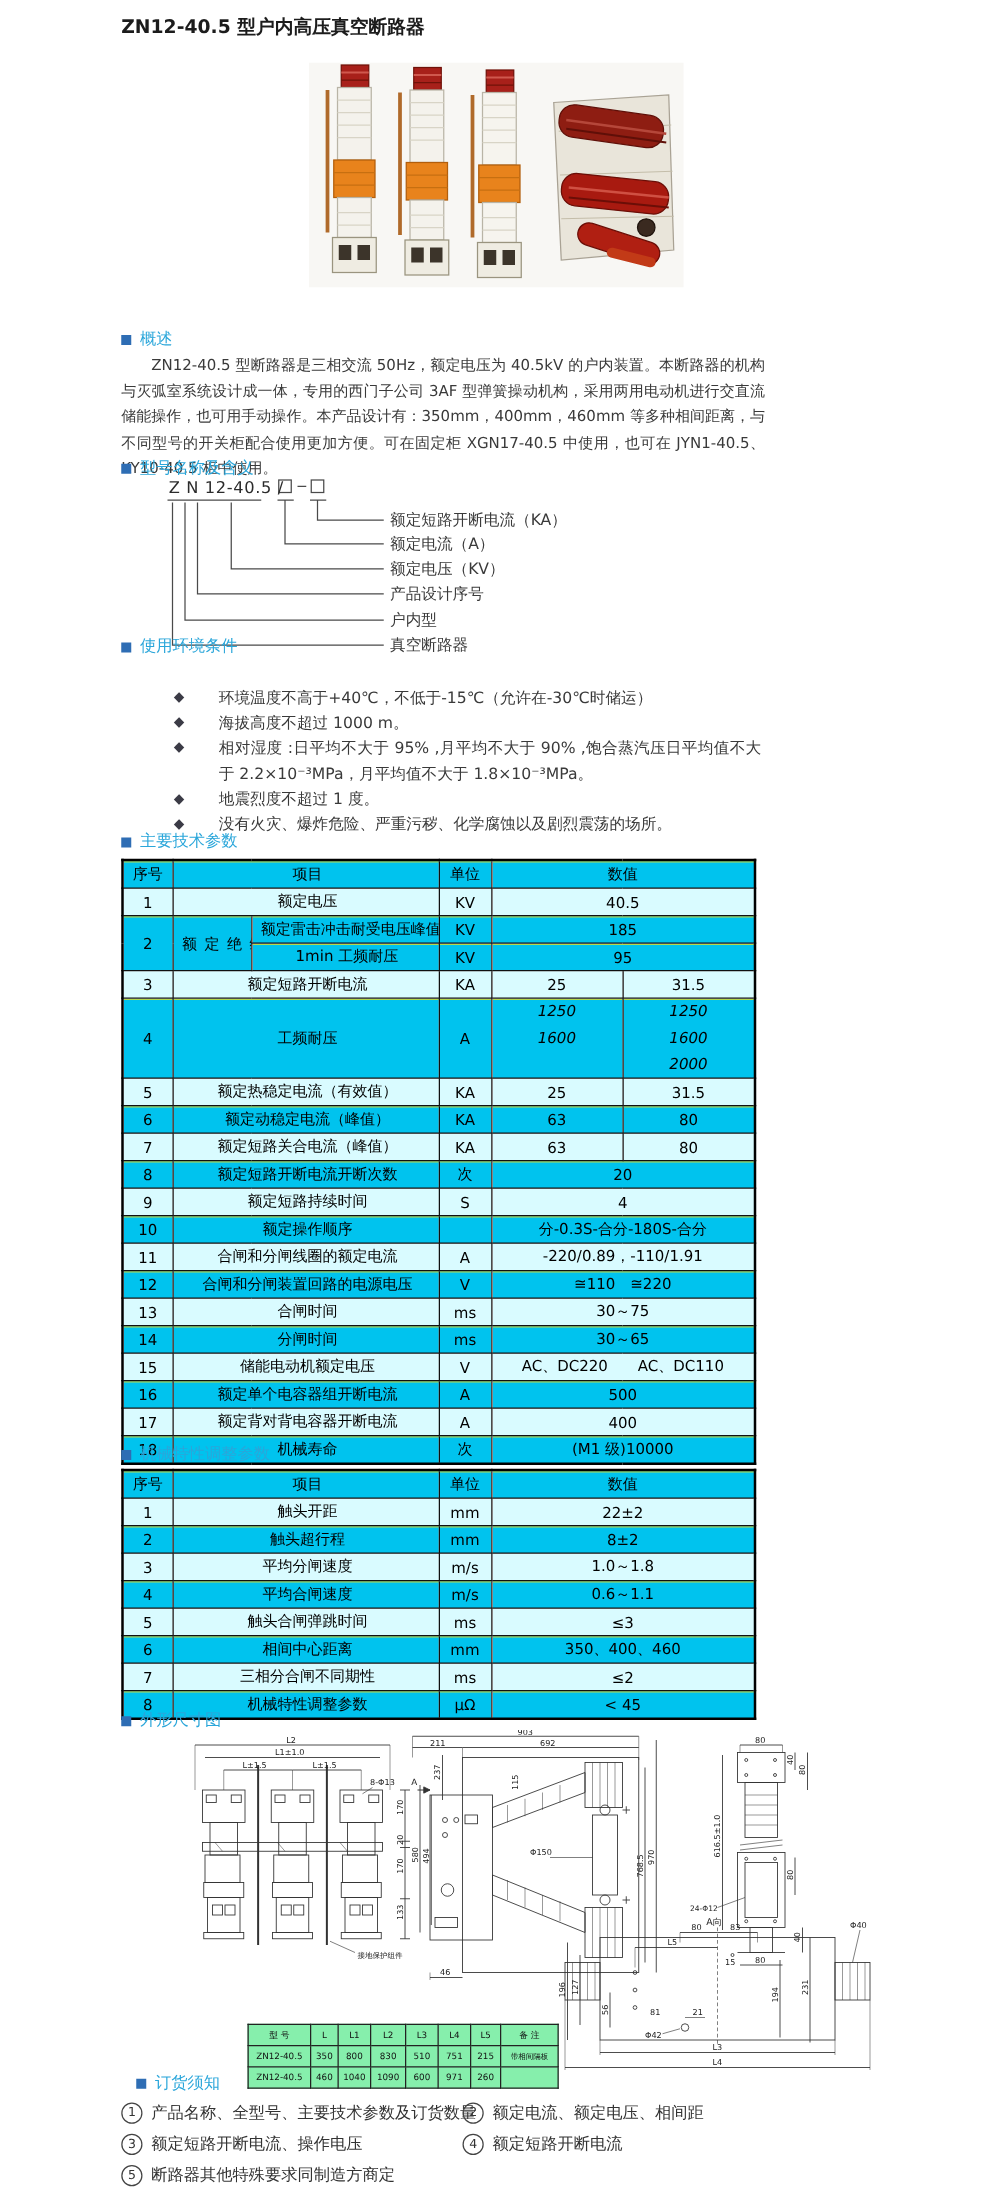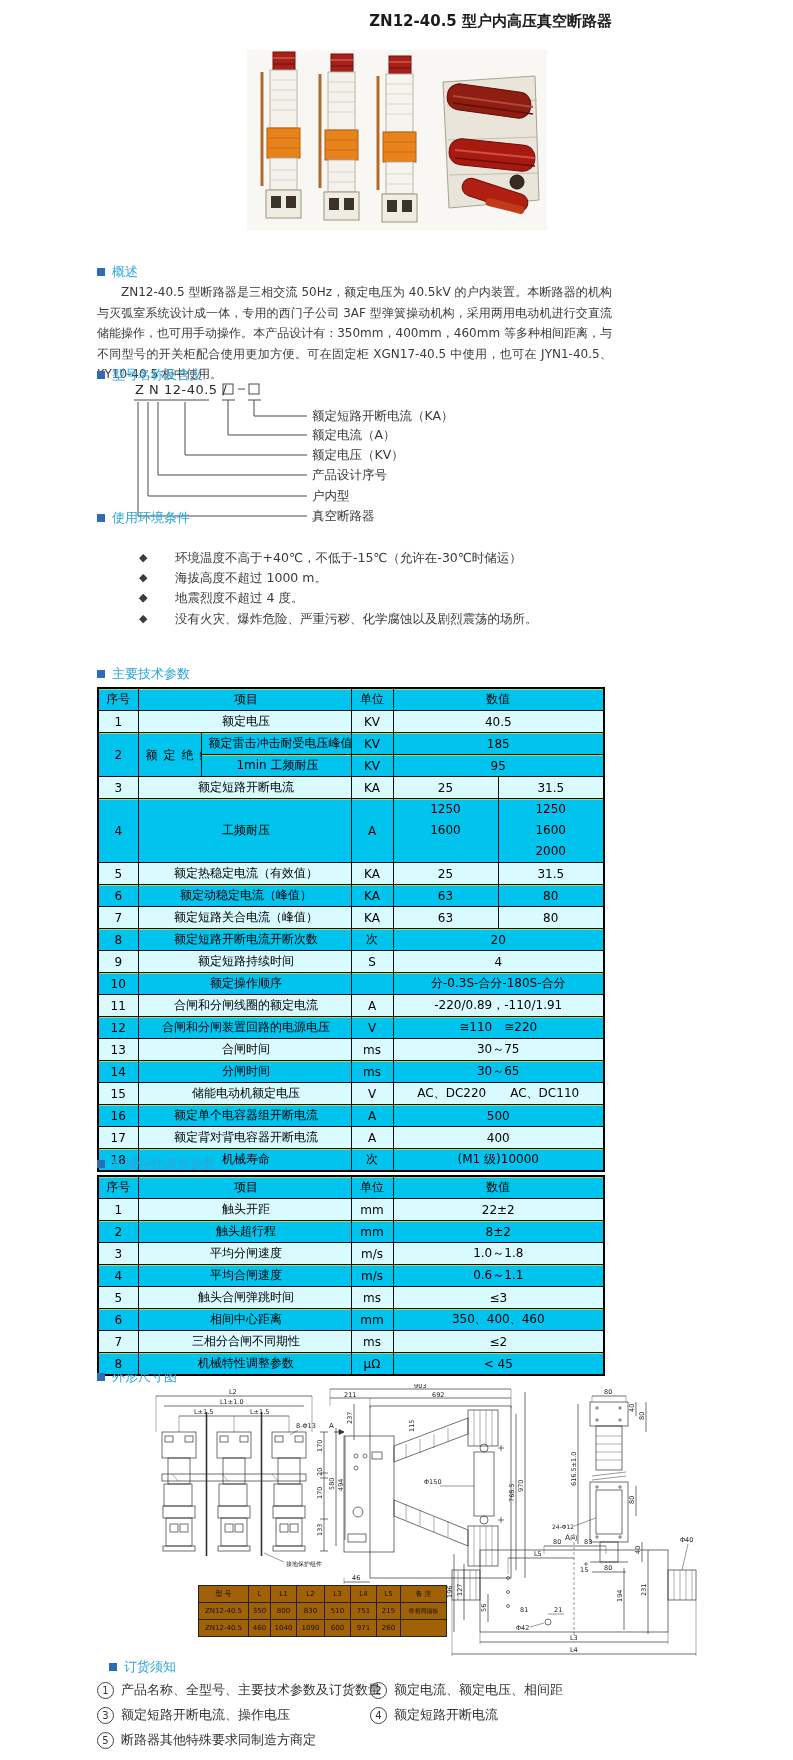--- a/index.html
+++ b/index.html
@@ -1,37 +1,37 @@
 <!DOCTYPE html>
 <html><head>
 <meta charset="utf-8">
 <style>
   html,body{margin:0;padding:0;background:#fff;}
   .page{position:relative;width:793px;height:1760px;background:#fff;overflow:hidden;
         font-family:"DejaVu Sans",sans-serif;color:#363636;}
-  .title{position:absolute;left:97px;top:12px;width:515px;text-align:right;
+  .title{position:absolute;left:97px;top:12px;width:515px;text-align:left;
          font-size:15px;font-weight:bold;color:#1c1c1c;}
   .heading{position:absolute;display:flex;align-items:center;font-size:13px;color:#2aa6da;line-height:16px;}
   .sq{width:8px;height:8px;background:#2e6db4;margin-right:7px;flex:0 0 auto;}
   .para{position:absolute;left:97px;top:282px;width:515px;font-size:12px;line-height:20.5px;
         text-align:justify;text-indent:2em;color:#3a3a3a;}
   .env{position:absolute;left:137px;top:548px;width:472px;}
   .env-item{position:relative;padding-left:38px;font-size:12.5px;line-height:20.2px;color:#3a3a3a;text-align:justify;}
   .diamond{position:absolute;left:2px;top:0;font-size:11px;color:#3b3b46;}
   table.ptable{position:absolute;border-collapse:collapse;table-layout:fixed;width:506px;
         border:2px solid #000;}
   table.ptable td{border:1px solid #101010;height:21px;font-size:12px;color:#000;
         text-align:center;vertical-align:middle;padding:0 4px;overflow:hidden;white-space:nowrap;}
   table.ptable td.item{text-align:center;padding-left:7px;}
   table.ptable tr.b td{background:#00c3ee;box-shadow:inset 0 1px 0 #b4d94c;}
   table.ptable tr.l td{background:#d9fbff;}
   td.ins{letter-spacing:6px;line-height:16px;white-space:normal;padding-left:6px;}
-  .vline{line-height:21px;}
-  table.mini{position:absolute;left:198px;top:1585px;border-collapse:collapse;table-layout:fixed;
-        width:248px;background:#a16207;}
+  .vline{line-height:21px;font-style:italic;}
+  table.mini{position:absolute;left:198px;top:1619px;border-collapse:collapse;table-layout:fixed;
+        width:248px;background:#86efac;}
   table.mini td{border:1px solid #222;height:16px;font-size:7px;color:#111;text-align:center;
         padding:0 1px;overflow:hidden;white-space:nowrap;}
   .ord-item{position:absolute;display:flex;align-items:center;font-size:13px;color:#333;}
   .circ{display:inline-flex;align-items:center;justify-content:center;width:15px;height:15px;
         border:1px solid #444;border-radius:50%;font-size:10px;margin-right:7px;flex:0 0 auto;color:#333;}
   svg text{font-family:"DejaVu Sans",sans-serif;}
   .dimtxt{font-size:6.5px;fill:#222;}
   .lbl{font-size:12.5px;fill:#3a3a3a;}
   .code{font-size:13px;fill:#2b2b2b;letter-spacing:0.5px;}
 </style>
@@ -172,24 +172,24 @@
   </div>
   <div class="env">
     <div class="env-item">
       <span class="diamond">◆</span>
       <span>环境温度不高于+40℃，不低于-15℃（允许在-30℃时储运）</span></div>
     <div class="env-item">
       <span class="diamond">◆</span>
       <span>海拔高度不超过 1000 m。</span></div>
     <div class="env-item">
       <span class="diamond">◆</span>
-      </div>
+      <span>相对湿度 :日平均不大于 95% ,月平均不大于 90% ,饱合蒸汽压日平均值不大于 2.2×10⁻³MPa，月平均值不大于 1.8×10⁻³MPa。</span></div>
     <div class="env-item">
       <span class="diamond">◆</span>
-      <span>地震烈度不超过 4 度。</span></div>
+      <span>地震烈度不超过 1 度。</span></div>
     <div class="env-item">
       <span class="diamond">◆</span>
       <span>没有火灾、爆炸危险、严重污秽、化学腐蚀以及剧烈震荡的场所。</span></div>
   </div>
 
   <div class="heading" style="left:97px;top:666px">
     <span class="sq"></span>
     <span>主要技术参数</span>
   </div>
   <table class="ptable" style="left:97px;top:687px">

